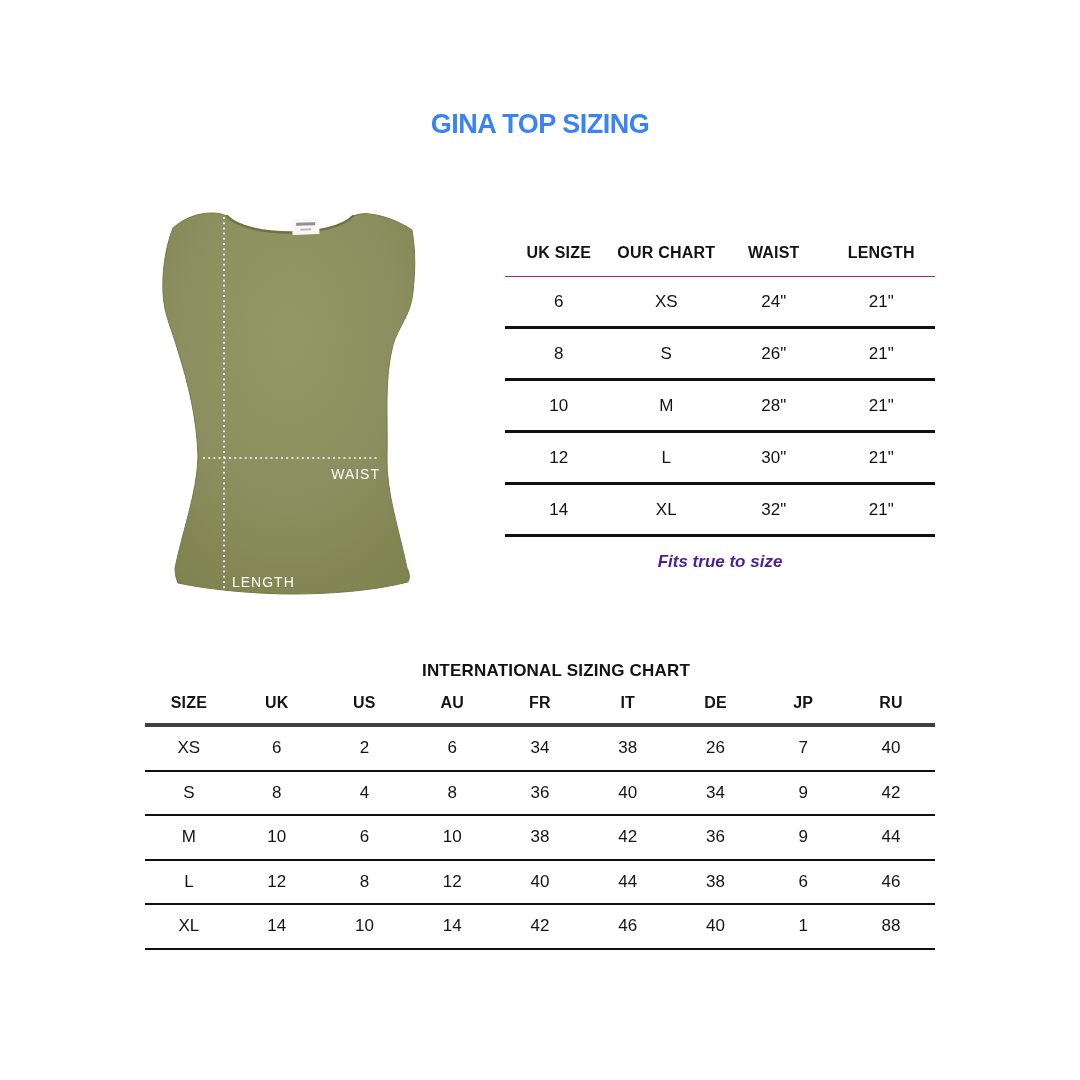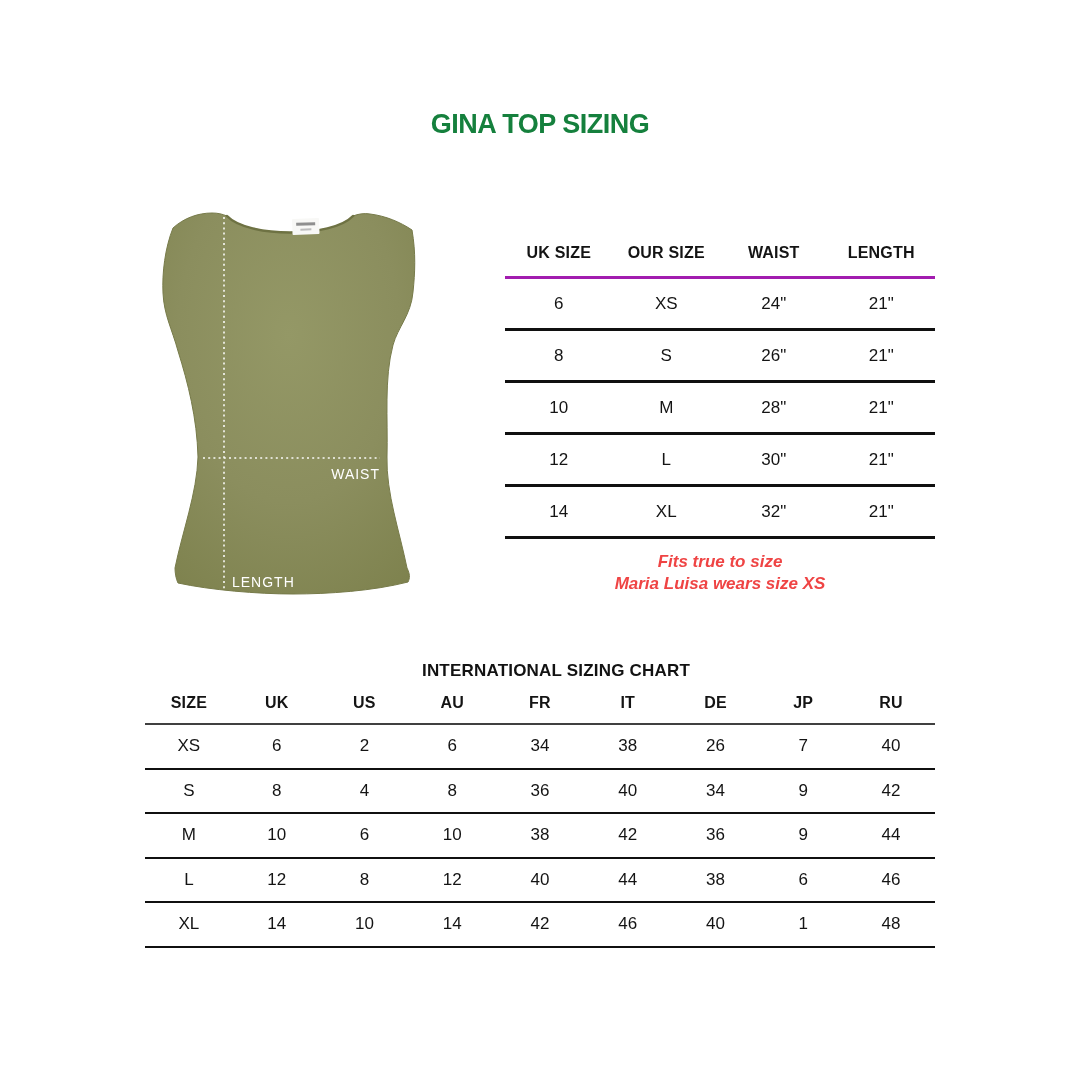--- a/index.html
+++ b/index.html
@@ -4,53 +4,53 @@
 <style>
   html,body { margin:0; padding:0; background:#ffffff; }
   .canvas {
     position:relative; width:1080px; height:1080px; background:#ffffff;
     font-family:"Liberation Sans","DejaVu Sans",sans-serif; color:#141414;
     overflow:hidden;
   }
   .page-title {
     position:absolute; top:109px; left:0; width:100%;
     text-align:center; font-size:27px; font-weight:700; letter-spacing:-0.5px;
-    color:#15803d;
+    color:#3b82f6;
   }
   
   .garment { position:absolute; left:148px; top:193px; width:284px; height:406px; }
   .measure-label { font-size:14px; letter-spacing:1px; fill:#ffffff; font-weight:400; }
 
   
   .size-table-wrap { position:absolute; left:505px; top:230px; width:430px; }
   table.sizes { width:100%; border-collapse:collapse; table-layout:fixed; }
   table.sizes th {
     height:44px; font-size:16px; font-weight:700; letter-spacing:0.2px;
-    text-align:center; vertical-align:middle; border-bottom:3px solid #a21caf;
+    text-align:center; vertical-align:middle; border-bottom:1px solid #a21caf;
   }
   table.sizes td {
     height:47px; font-size:17px; font-weight:400;
     text-align:center; vertical-align:middle; border-bottom:3px solid #101010;
   }
   .fit-notes {
     position:absolute; left:505px; top:551px; width:430px;
     text-align:center; font-size:17px; line-height:22px;
-    font-weight:700; font-style:italic; color:#ef4444;
+    font-weight:700; font-style:italic; color:#4c1d95;
   }
   
   .intl-title {
     position:absolute; top:661px; left:16px; width:100%;
     text-align:center; font-size:17px; font-weight:700; letter-spacing:0.2px;
     color:#121212;
   }
   .intl-wrap { position:absolute; left:145px; top:683px; width:790px; }
   table.intl { width:100%; border-collapse:collapse; table-layout:fixed; }
   table.intl th {
     height:38px; font-size:16px; font-weight:700; letter-spacing:0.2px;
-    text-align:center; vertical-align:middle; border-bottom:2px solid #404040;
+    text-align:center; vertical-align:middle; border-bottom:4px solid #404040;
   }
   table.intl td {
     height:40.5px; font-size:17px; font-weight:400;
     text-align:center; vertical-align:middle; border-bottom:2px solid #101010;
   }
 </style>
 </head>
 <body>
 
 <div class="canvas">
@@ -93,21 +93,21 @@
     <line x1="55" y1="265" x2="232" y2="265" stroke="#ffffff" stroke-width="1.6" stroke-dasharray="2 3.2" opacity="0.95"></line>
     <text class="measure-label" x="232" y="286" text-anchor="end">WAIST</text>
     <text class="measure-label" x="84" y="394" text-anchor="start">LENGTH</text>
   </svg>
 
   <div class="size-table-wrap">
     <table class="sizes">
         <thead>
           <tr>
             <th>UK SIZE</th>
-            <th>OUR SIZE</th>
+            <th>OUR CHART</th>
             <th>WAIST</th>
             <th>LENGTH</th>
           </tr>
         </thead>
         <tbody>
           <tr>
             <td>6</td>
             <td>XS</td>
             <td>24"</td>
             <td>21"</td>
@@ -135,21 +135,20 @@
             <td>XL</td>
             <td>32"</td>
             <td>21"</td>
           </tr>
         </tbody>
       </table>
   </div>
 
   <div class="fit-notes">
     <div>Fits true to size</div>
-    <div>Maria Luisa wears size XS</div>
   </div>
 
   <div class="intl-title">INTERNATIONAL SIZING CHART</div>
 
   <div class="intl-wrap">
     <table class="intl">
         <thead>
           <tr>
             <th>SIZE</th>
             <th>UK</th>
@@ -209,19 +208,19 @@
           </tr>
           <tr>
             <td>XL</td>
             <td>14</td>
             <td>10</td>
             <td>14</td>
             <td>42</td>
             <td>46</td>
             <td>40</td>
             <td>1</td>
-            <td>48</td>
+            <td>88</td>
           </tr>
         </tbody>
       </table>
   </div>
 
 </div>
 
 </body></html>

